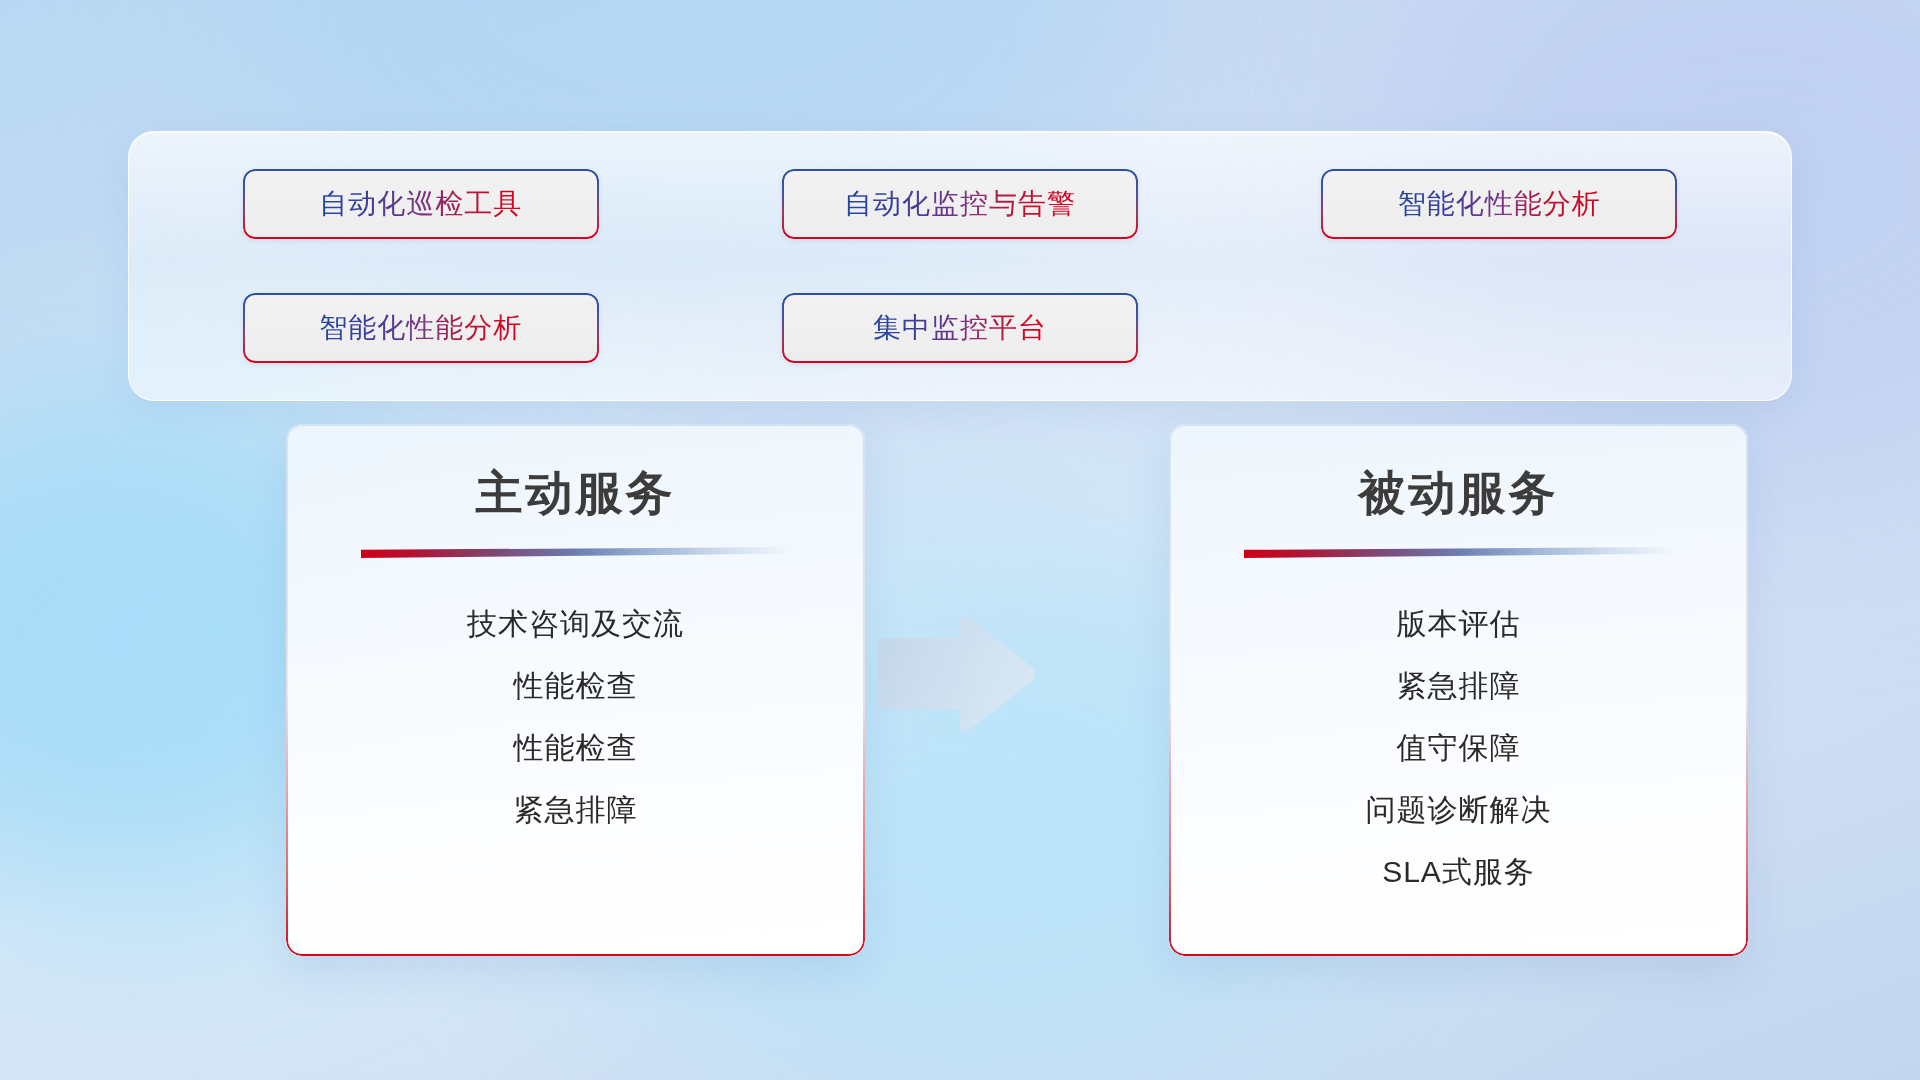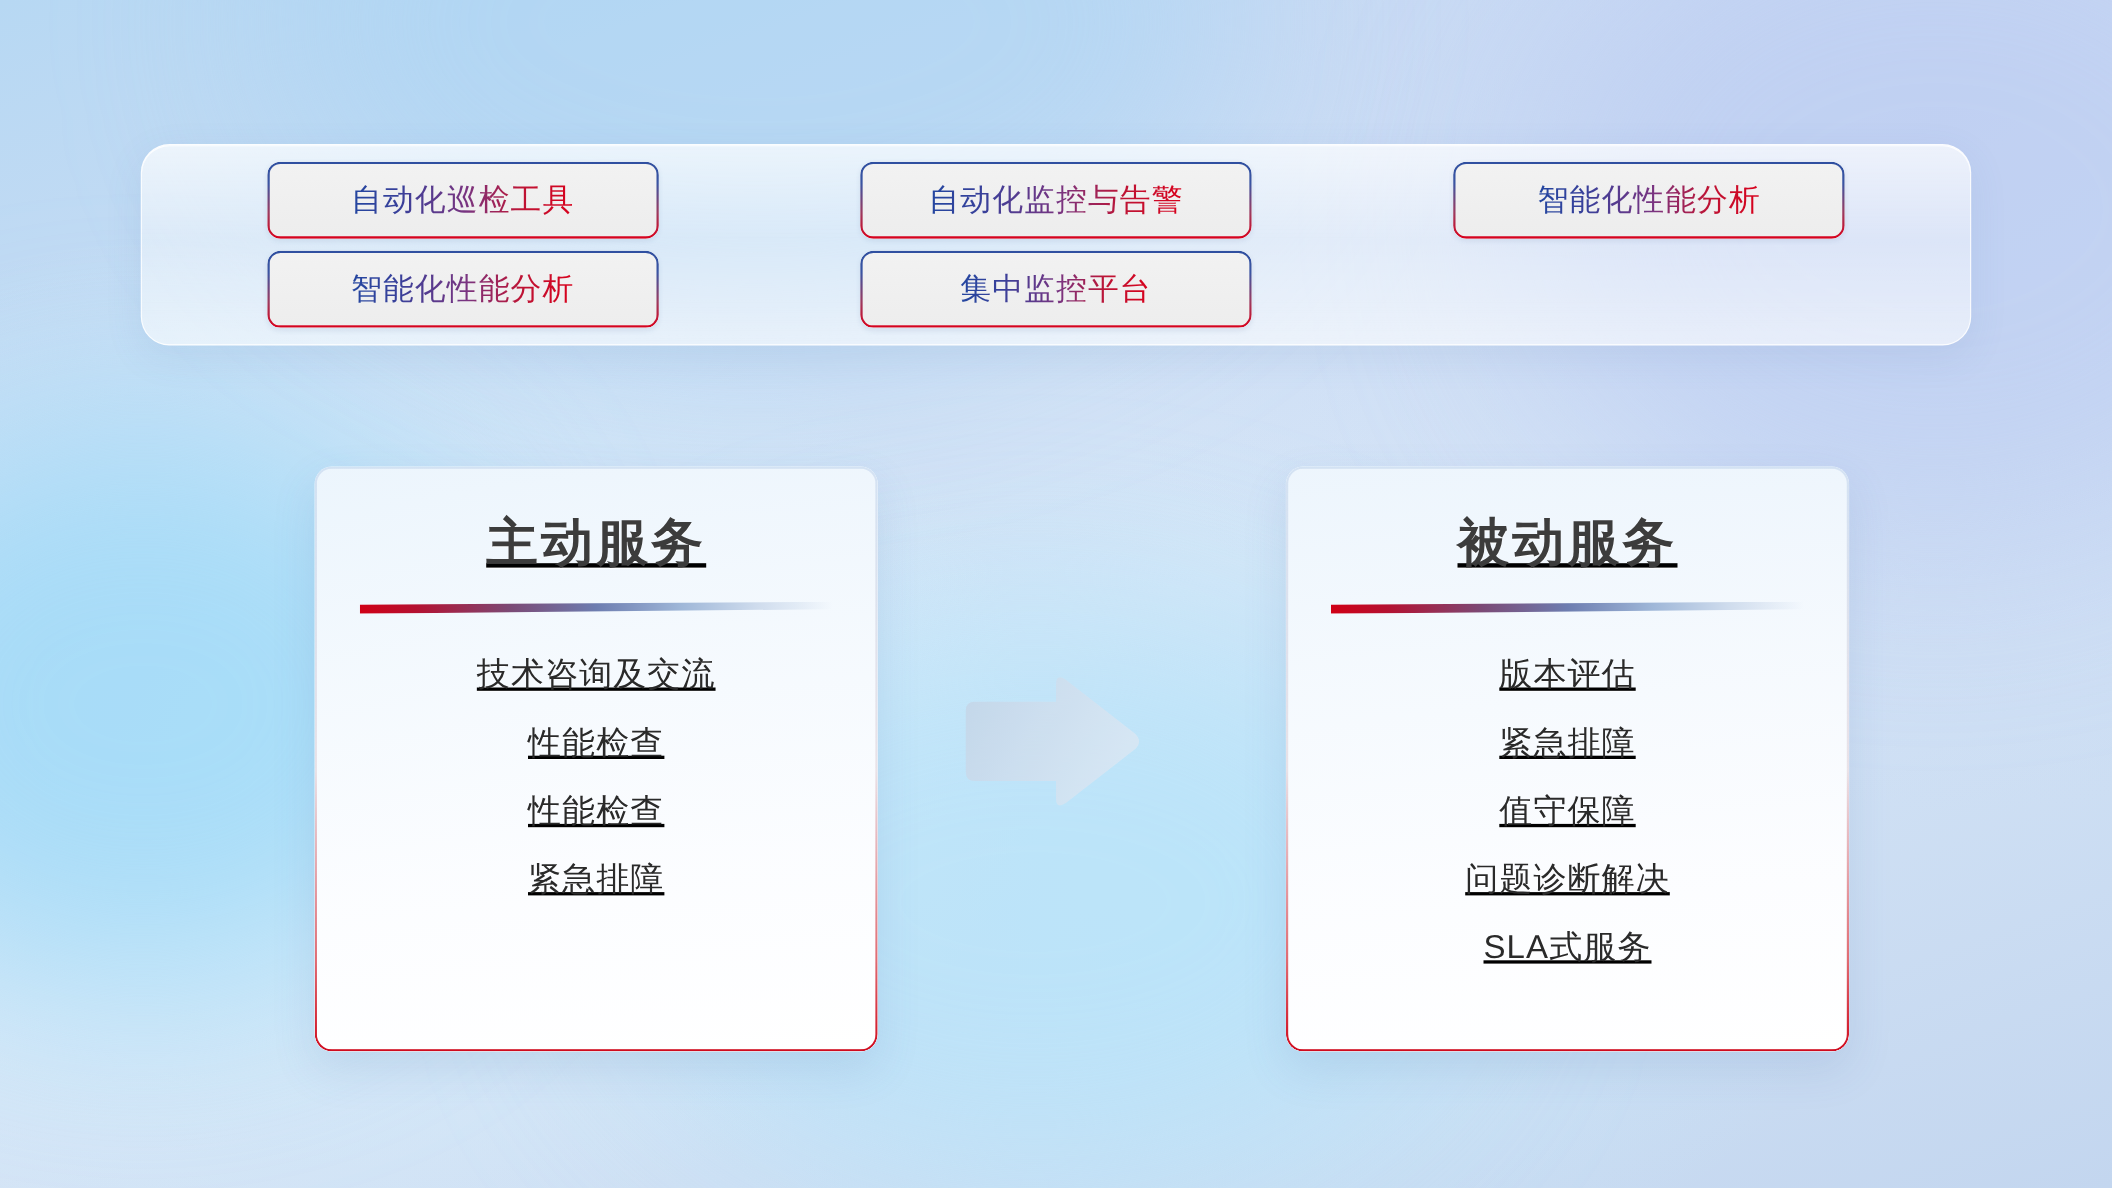--- a/index.html
+++ b/index.html
@@ -30,21 +30,21 @@
   .blob.b2 { left: 560px; top: 560px; width: 760px; height: 520px; background: rgba(176,226,250,0.55); }
   .blob.b3 { left: 1380px; top: -120px; width: 760px; height: 620px; background: rgba(186,203,240,0.55); }
   .blob.b4 { left: 240px; top: -260px; width: 900px; height: 560px; background: rgba(168,212,244,0.50); }
 
   
   .top-panel {
     position: absolute;
     left: 128px;
     top: 131px;
     width: 1664px;
-    height: 183px;
+    height: 270px;
     border-radius: 26px;
     background: linear-gradient(180deg, rgba(255,255,255,0.72) 0%, rgba(255,255,255,0.44) 48%, rgba(255,255,255,0.60) 100%);
     border: 1px solid rgba(255,255,255,0.85);
     box-shadow: 0 10px 34px rgba(80,120,180,0.10), inset 0 1px 0 rgba(255,255,255,0.9);
     display: grid;
     grid-template-columns: repeat(3, 1fr);
     grid-template-rows: 1fr 1fr;
     align-items: center;
     justify-items: center;
     padding: 10px 22px;
@@ -87,28 +87,27 @@
     background-image: linear-gradient(90deg, #2346a0 0%, #39409a 22%, #7a3480 52%, #bd1435 76%, #d9001b 100%);
     -webkit-background-clip: text;
             background-clip: text;
     color: transparent;
     -webkit-text-fill-color: transparent;
   }
 
   
   .card {
     position: absolute;
-    width: 512px;
+    width: 579px;
     height: 532px;
     border-radius: 16px;
     background: linear-gradient(175deg, rgba(238,246,253,0.96) 0%, rgba(246,250,254,0.97) 34%, rgba(252,253,255,0.99) 68%, #ffffff 100%);
     box-shadow: 0 16px 40px rgba(70,110,170,0.13);
     box-sizing: border-box;
     overflow: hidden;
-    text-decoration: underline;
   }
   .card::before {
     content: "";
     position: absolute;
     inset: 0;
     border-radius: 16px;
     padding: 2px;
     background: linear-gradient(180deg, rgba(190,210,235,0.55) 0%, rgba(206,180,190,0.35) 52%, rgba(214,60,70,0.75) 84%, #cf0a1d 100%);
     -webkit-mask: linear-gradient(#000 0 0) content-box, linear-gradient(#000 0 0);
     -webkit-mask-composite: xor;
@@ -141,21 +140,21 @@
     position: absolute;
     left: 0; top: 0;
     width: 100%;
     height: 100%;
     background: linear-gradient(90deg, #d00016 0%, #b41131 12%, #7b4a76 32%, #6d7db0 50%, #9fb7d8 68%, #cfdced 84%, rgba(226,236,246,0) 100%);
     clip-path: polygon(0 26%, 100% 0, 100% 62%, 0 100%);
   }
 
   .card-items {
     position: relative;
-    margin: 1px;
+    margin: 12px;
     padding: 34px 0 0 0;
     list-style: none;
     display: flex;
     flex-direction: column;
     align-items: center;
     gap: 21px;
   }
   .card-items li {
     font-size: 30px;
     color: #2a2a2a;

